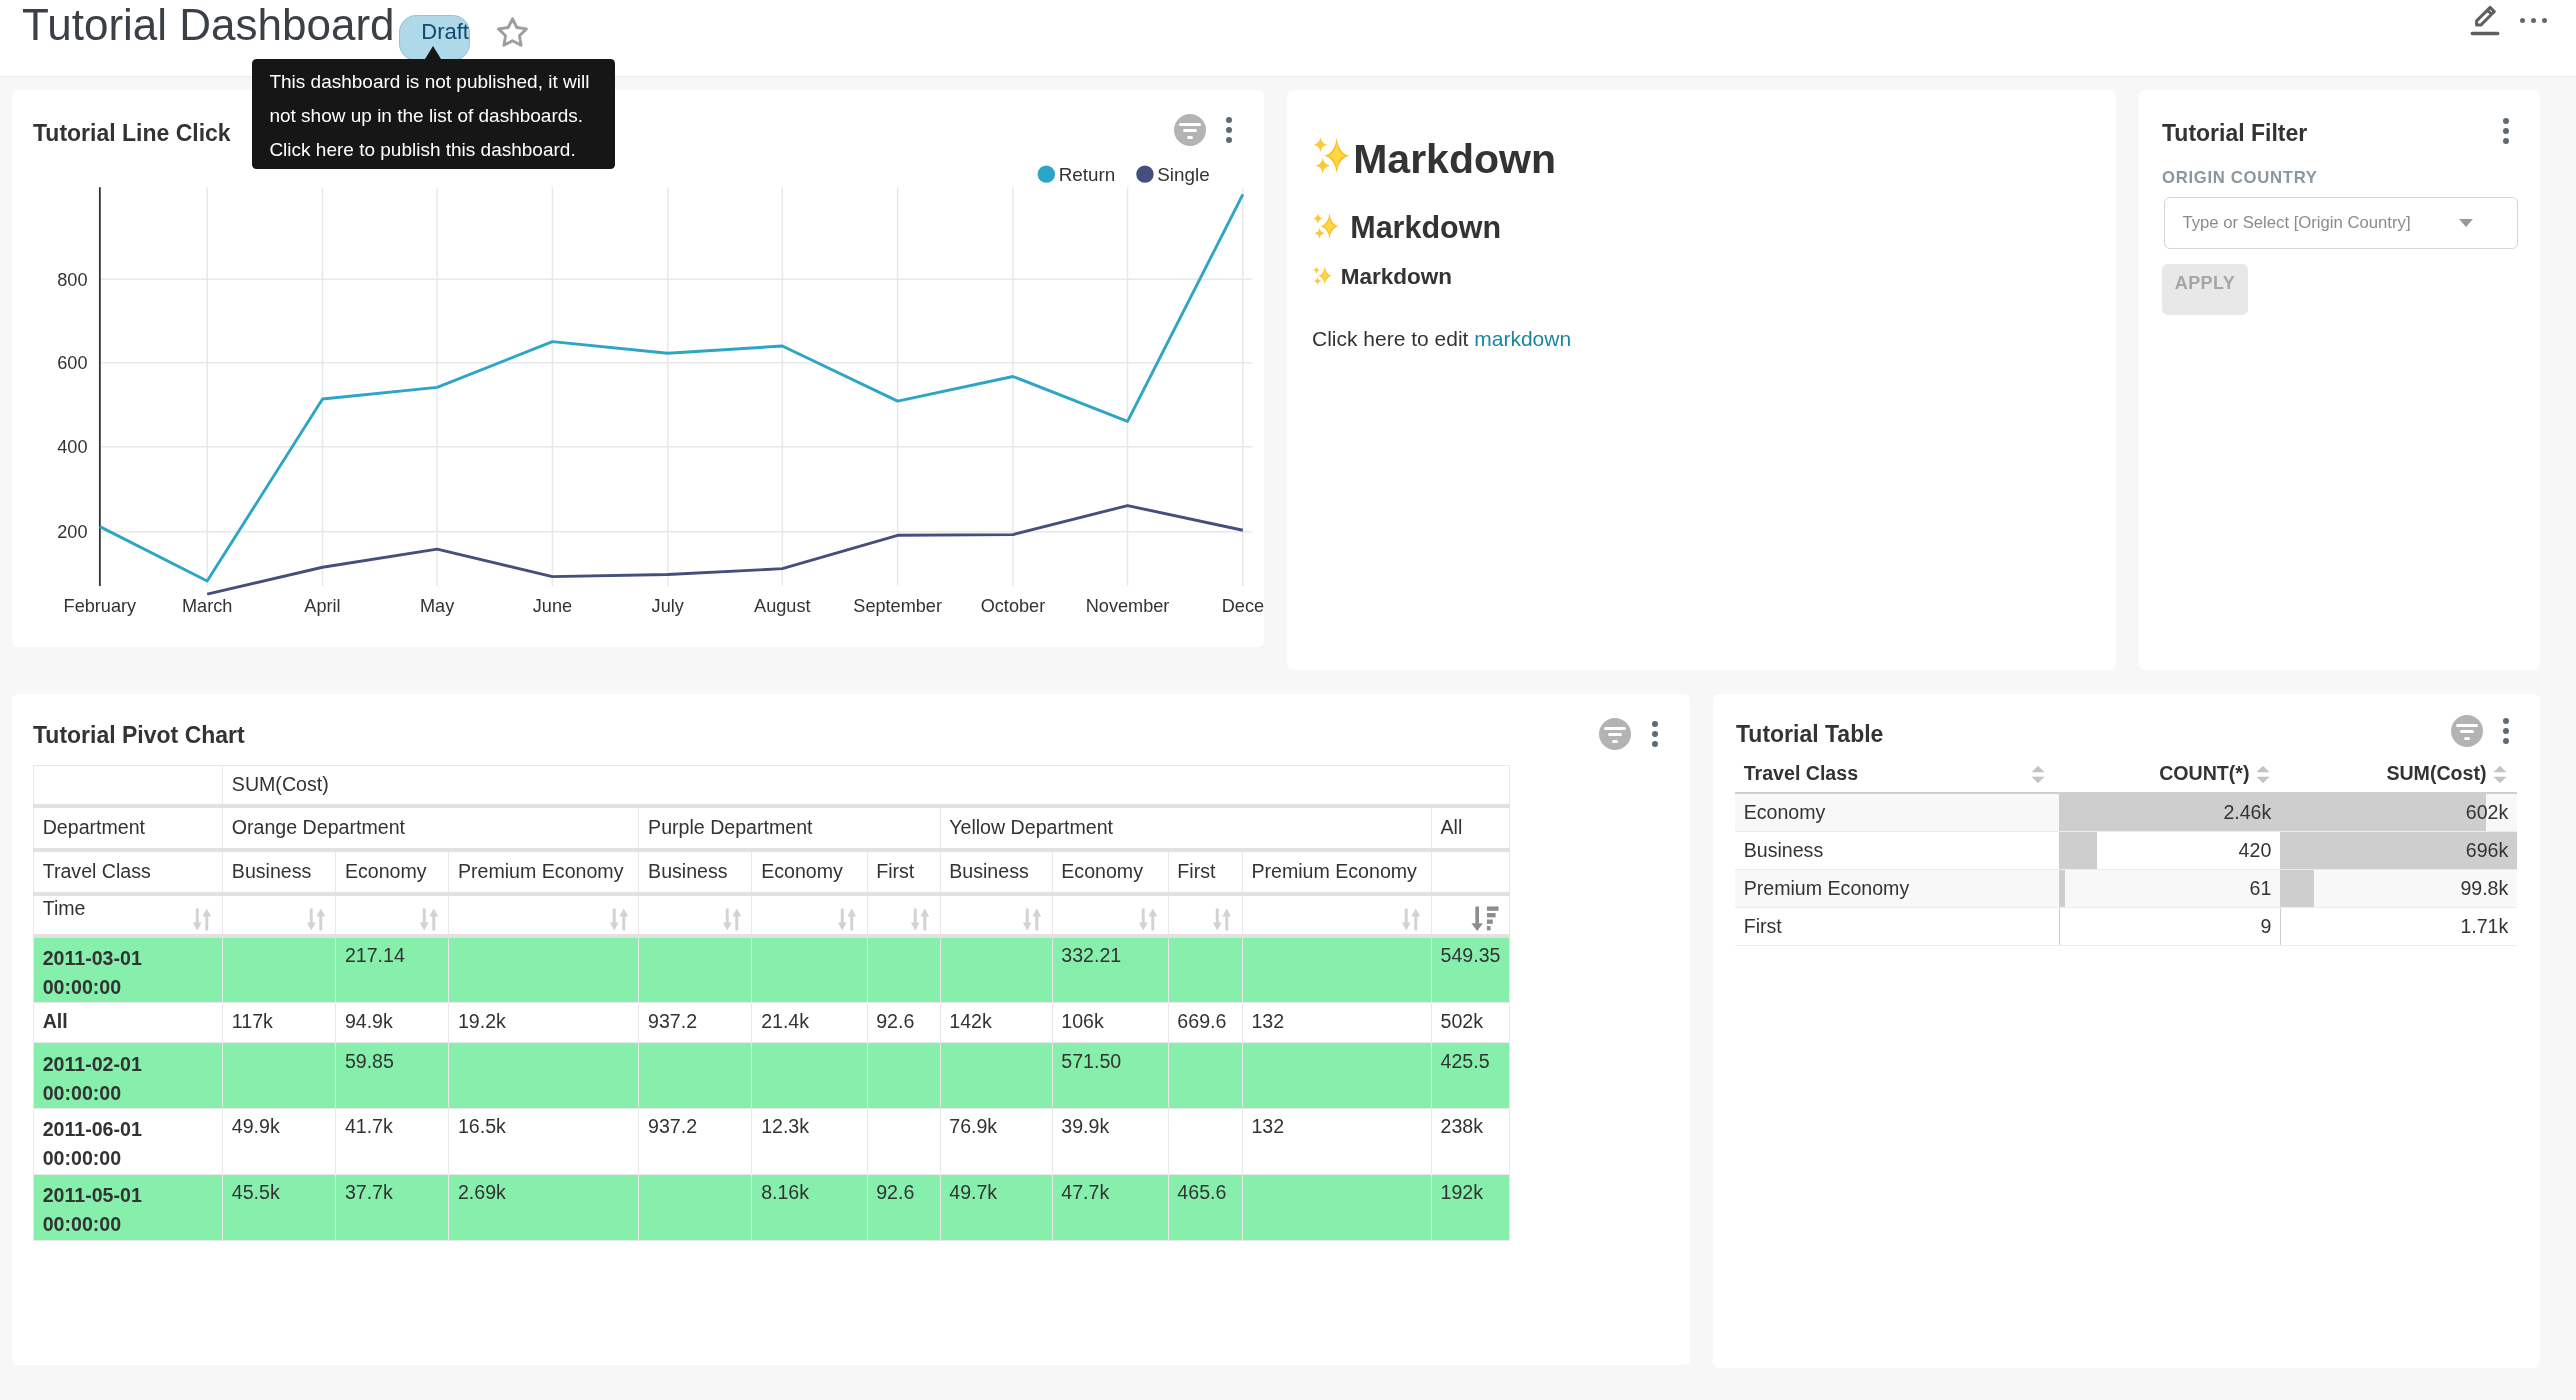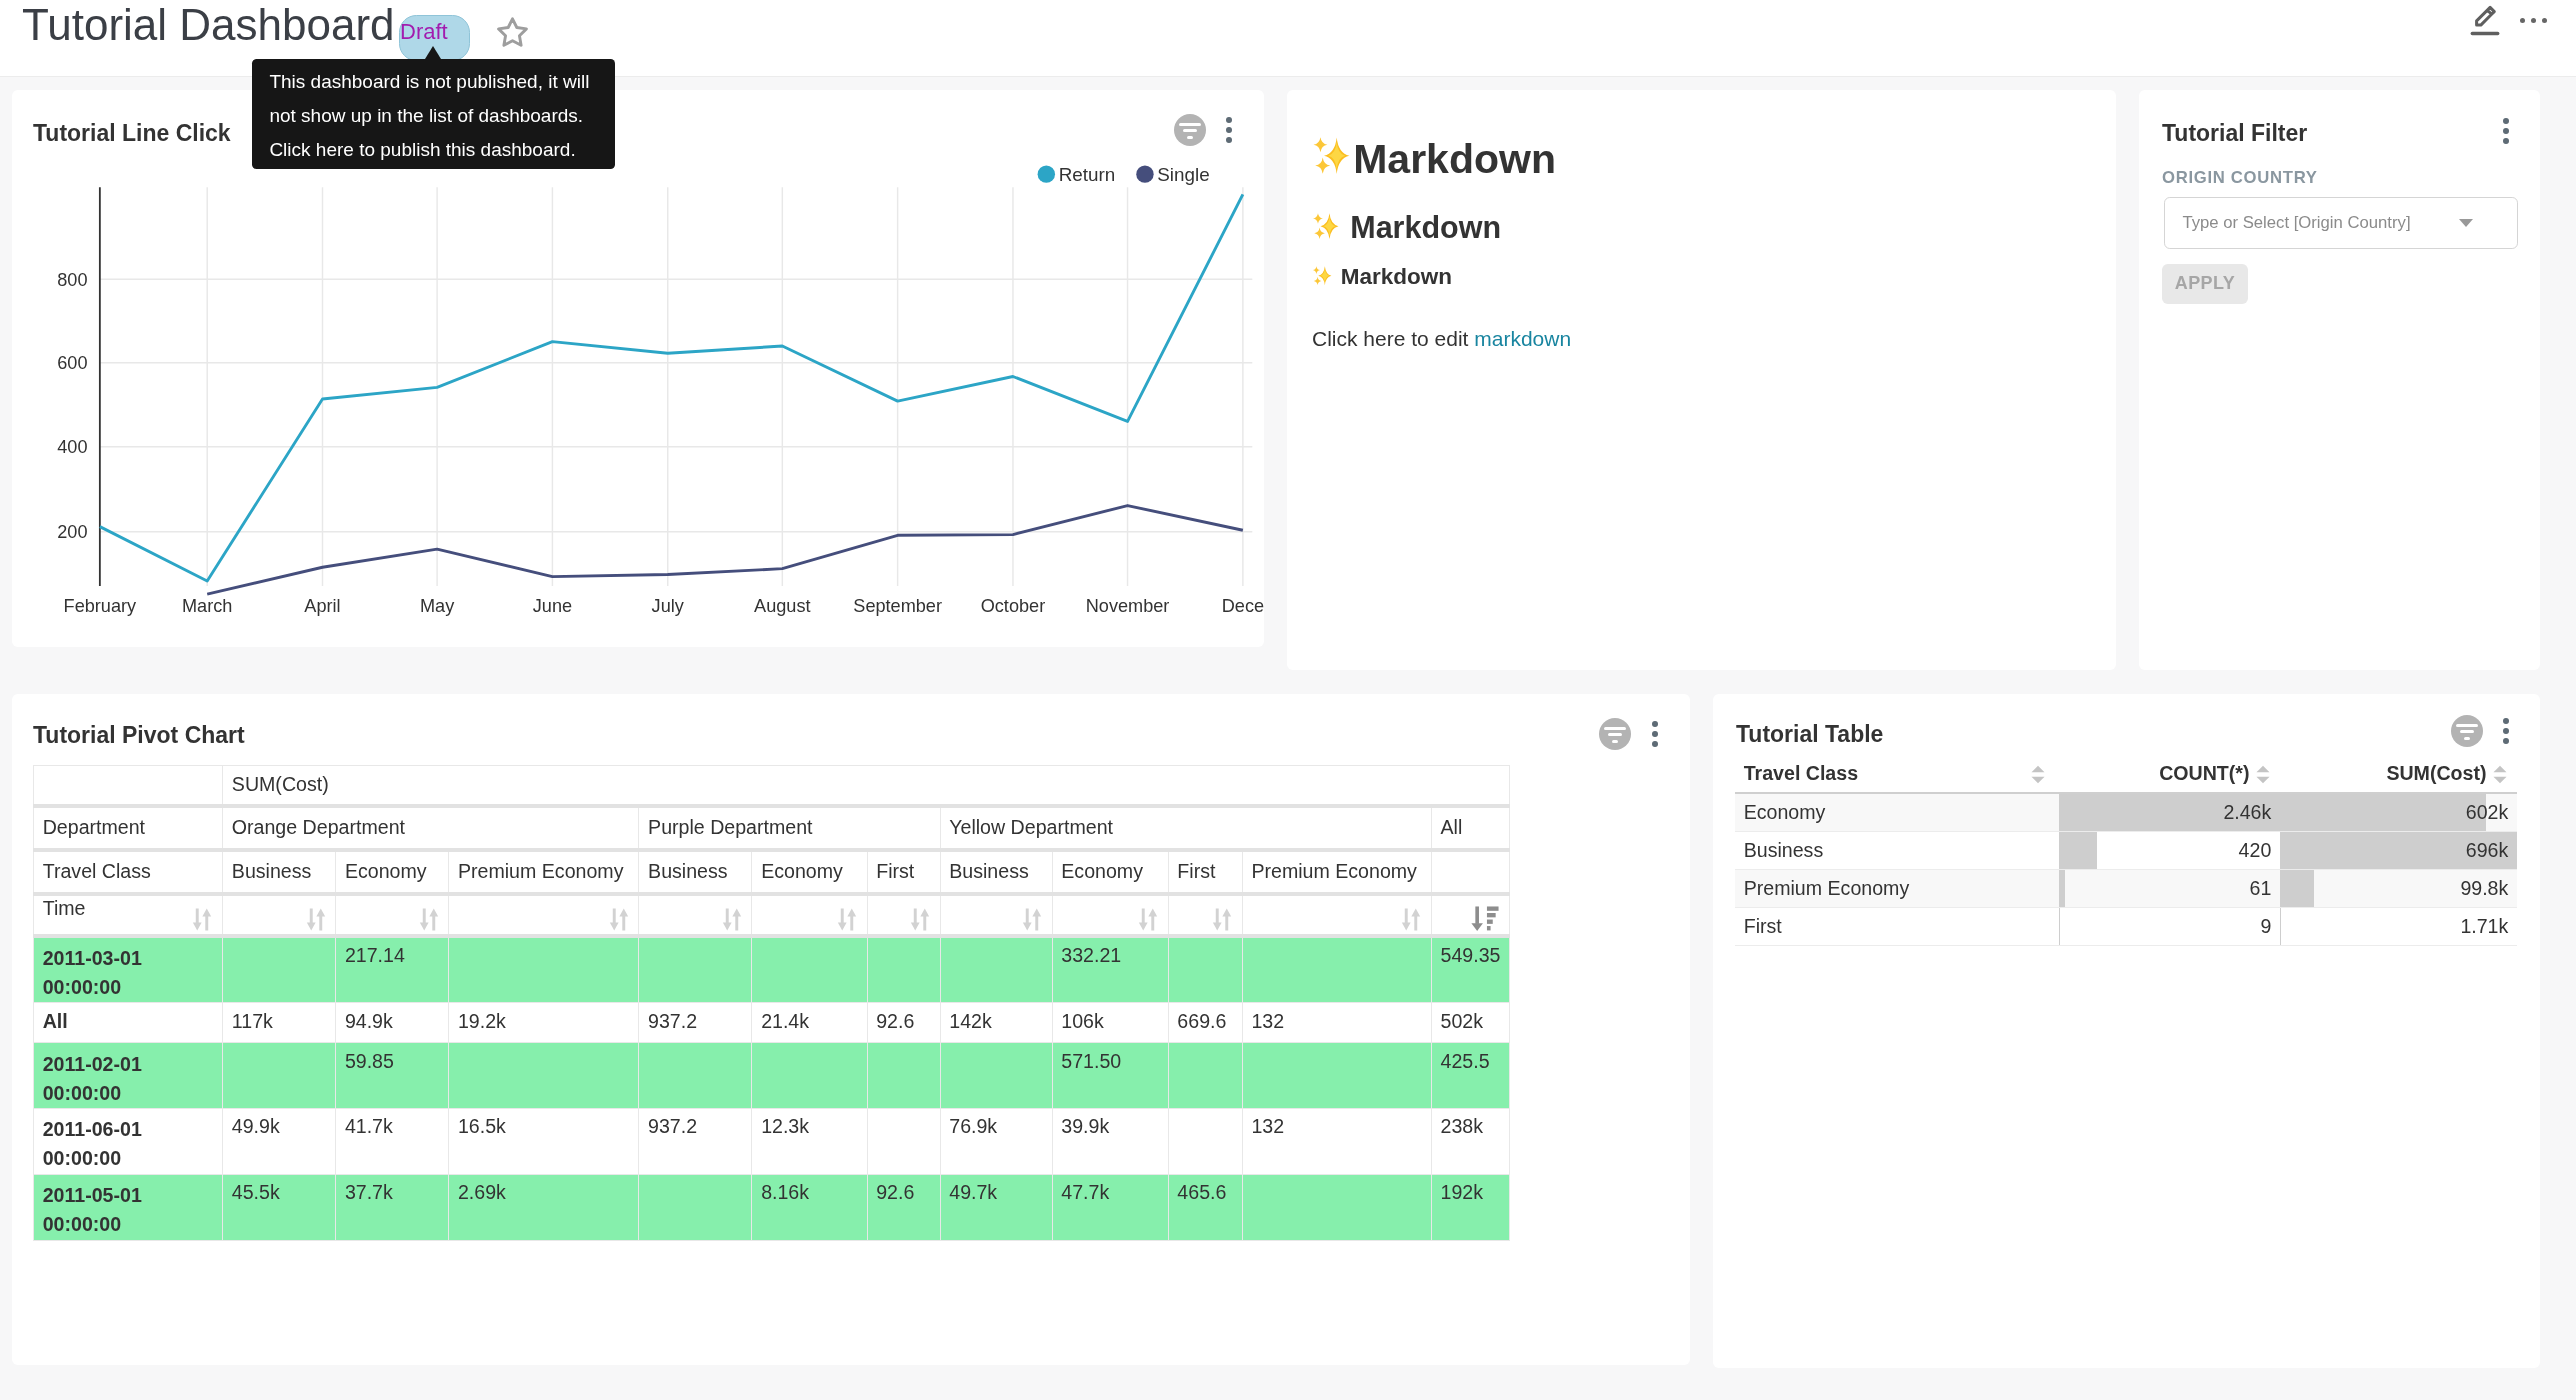--- a/index.html
+++ b/index.html
@@ -1,21 +1,21 @@
 <!DOCTYPE html>
 <html style="font-size:11.6px"><head>
 <meta charset="utf-8">
 <style>
   * { margin:0; padding:0; box-sizing:border-box; }
   html,body { width:2576px; height:1400px; font-family:"Liberation Sans", sans-serif; background:#fff; }
   #page { position:relative; width:2576px; height:1400px; overflow:hidden; background:#f7f7f8; }
   .abs { position:absolute; }
   #header { left:0; top:0; width:2576px; height:77px; background:#fff; border-bottom:1.5px solid #ececec; }
   #title { left:22px; top:0px; font-size:44px; font-weight:500; color:#3b3f46; letter-spacing:0px; }
-  #draftpill { left:399px; top:15.2px; width:71px; height:46px; background:#afd8e8; border:1.5px solid #8fc4d8; border-radius:17.4px; text-align:left; line-height:31px; font-size:22px; color:#a21caf; }
+  #draftpill { left:399px; top:15.2px; width:71px; height:46px; background:#afd8e8; border:1.5px solid #8fc4d8; border-radius:17.4px; text-align:right; line-height:31px; font-size:22px; color:#0c4a6e; }
   .card { position:absolute; background:#fff; border-radius:5.8px; }
   .cardtitle { position:absolute; font-size:23px; font-weight:600; color:#333; }
   
   #tip { left:252px; top:59px; width:363px; height:110px; background:#161616; border-radius:4.4px; color:#fff; font-size:19px; line-height:34px; padding:5.8px 17.4px; white-space:nowrap; }
   #tiparrow { left:425px; top:46px; width:0; height:0; border-left:8.7px solid transparent; border-right:8.7px solid transparent; border-bottom:13px solid #161616; }
   
   .fcirc { position:absolute; width:32px; height:32px; border-radius:50%; background:#b3b3b3; }
   .fcirc span { position:absolute; background:#fff; height:2.9px; border-radius:1.5px; }
   .fcirc .l1 { left:5.1px; right:5.1px; top:8.7px; }
   .fcirc .l2 { left:8.7px; right:8.7px; top:15.2px; }
@@ -148,21 +148,21 @@
   <div class="vdots" style="left:2503px; top:118px;">
       <i></i>
       <i></i>
       <i></i>
     </div>
   <div class="abs" style="left:2162px; top:168px; font-size:16.7px; font-weight:600; color:#8a97a0; letter-spacing:0.7px;">ORIGIN COUNTRY</div>
   <div class="abs" style="left:2164px; top:197px; width:354px; height:52px; border:1.5px solid #d5d5d5; border-radius:5.8px; background:#fff;">
     <span style="position:absolute; left:17.4px; top:14.5px; font-size:16.7px; color:#8b8b8b;">Type or Select [Origin Country]</span>
     <span style="position:absolute; right:44px; top:21px; width:0; height:0; border-left:7.3px solid transparent; border-right:7.3px solid transparent; border-top:8.7px solid #999;"></span>
   </div>
-  <div class="abs" style="left:2162px; top:264px; width:86px; height:40px; background:#e8e8e8; border-radius:5.8px; text-align:center; line-height:38px; font-size:18px; font-weight:600; color:#a6a6a6; letter-spacing:0.4px;">APPLY</div>
+  <div class="abs" style="left:2162px; top:264px; width:86px; height:51px; background:#e8e8e8; border-radius:5.8px; text-align:center; line-height:38px; font-size:18px; font-weight:600; color:#a6a6a6; letter-spacing:0.4px;">APPLY</div>
 
   <div class="cardtitle" style="left:33px; top:722px;">Tutorial Pivot Chart</div>
   <div class="fcirc" style="left:1599px; top:718px;">
       <span class="l1"></span>
       <span class="l2"></span>
       <span class="l3"></span>
     </div>
   <div class="vdots" style="left:1652px; top:721px;">
       <i></i>
       <i></i>

